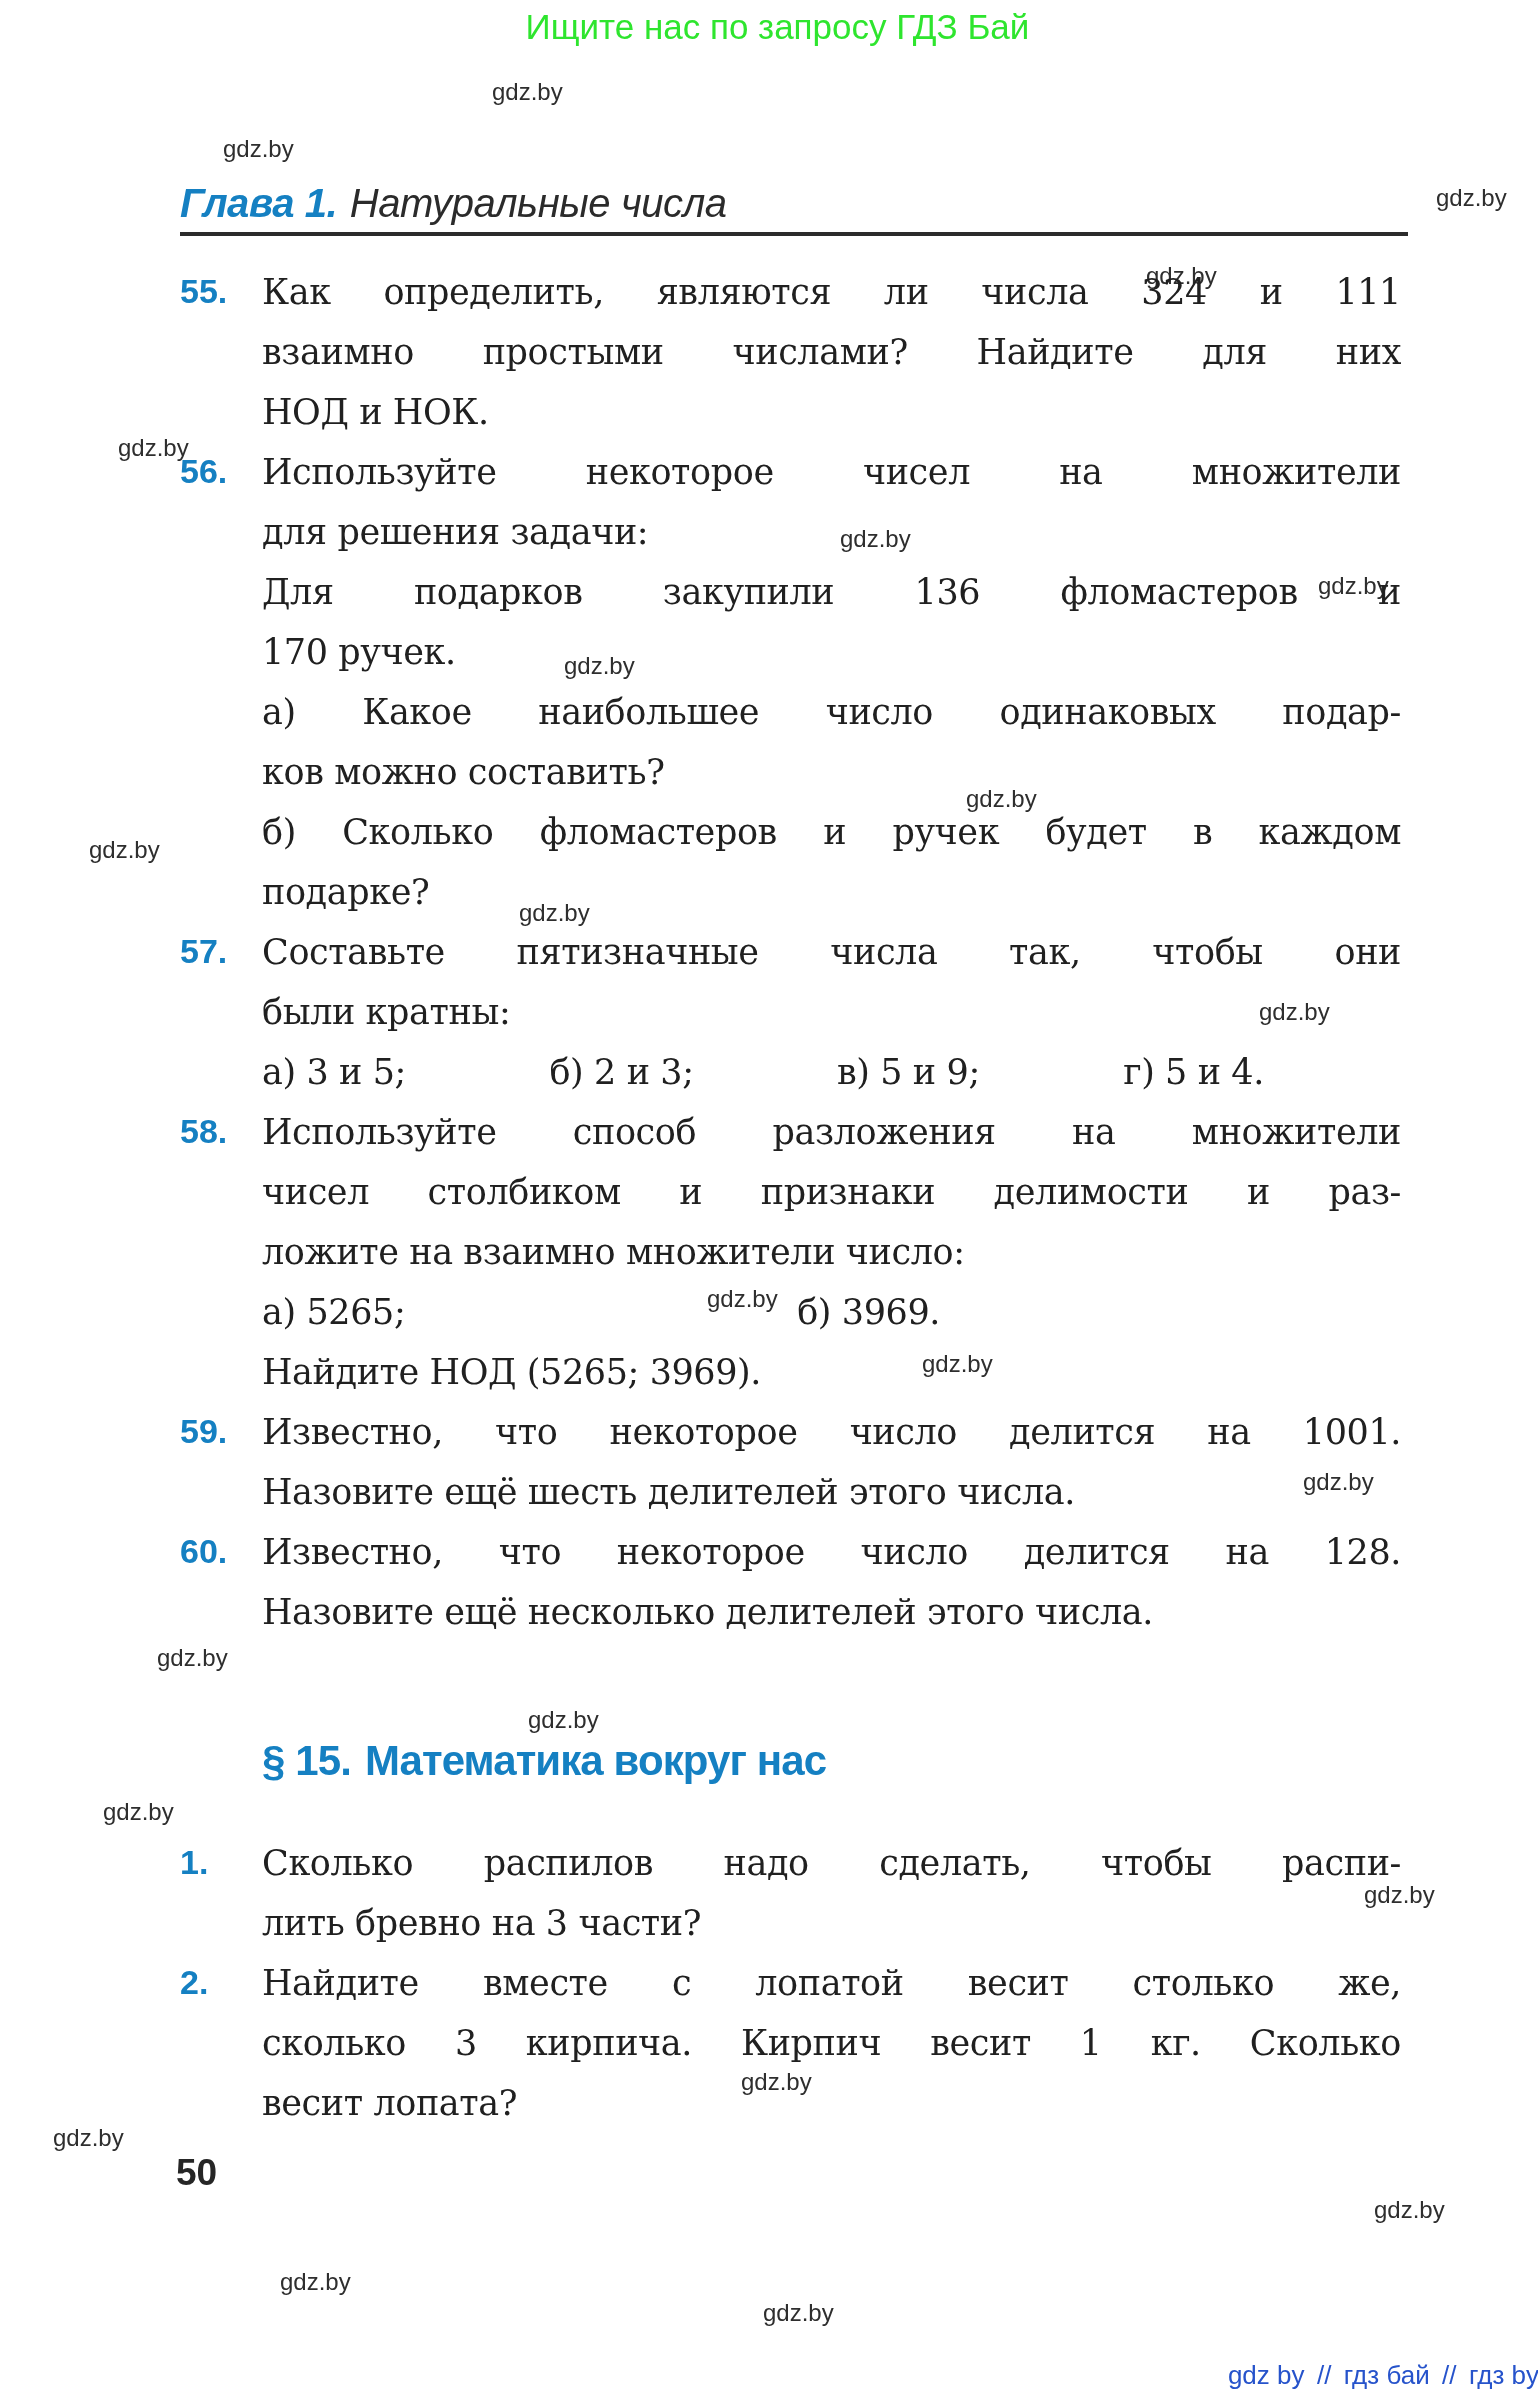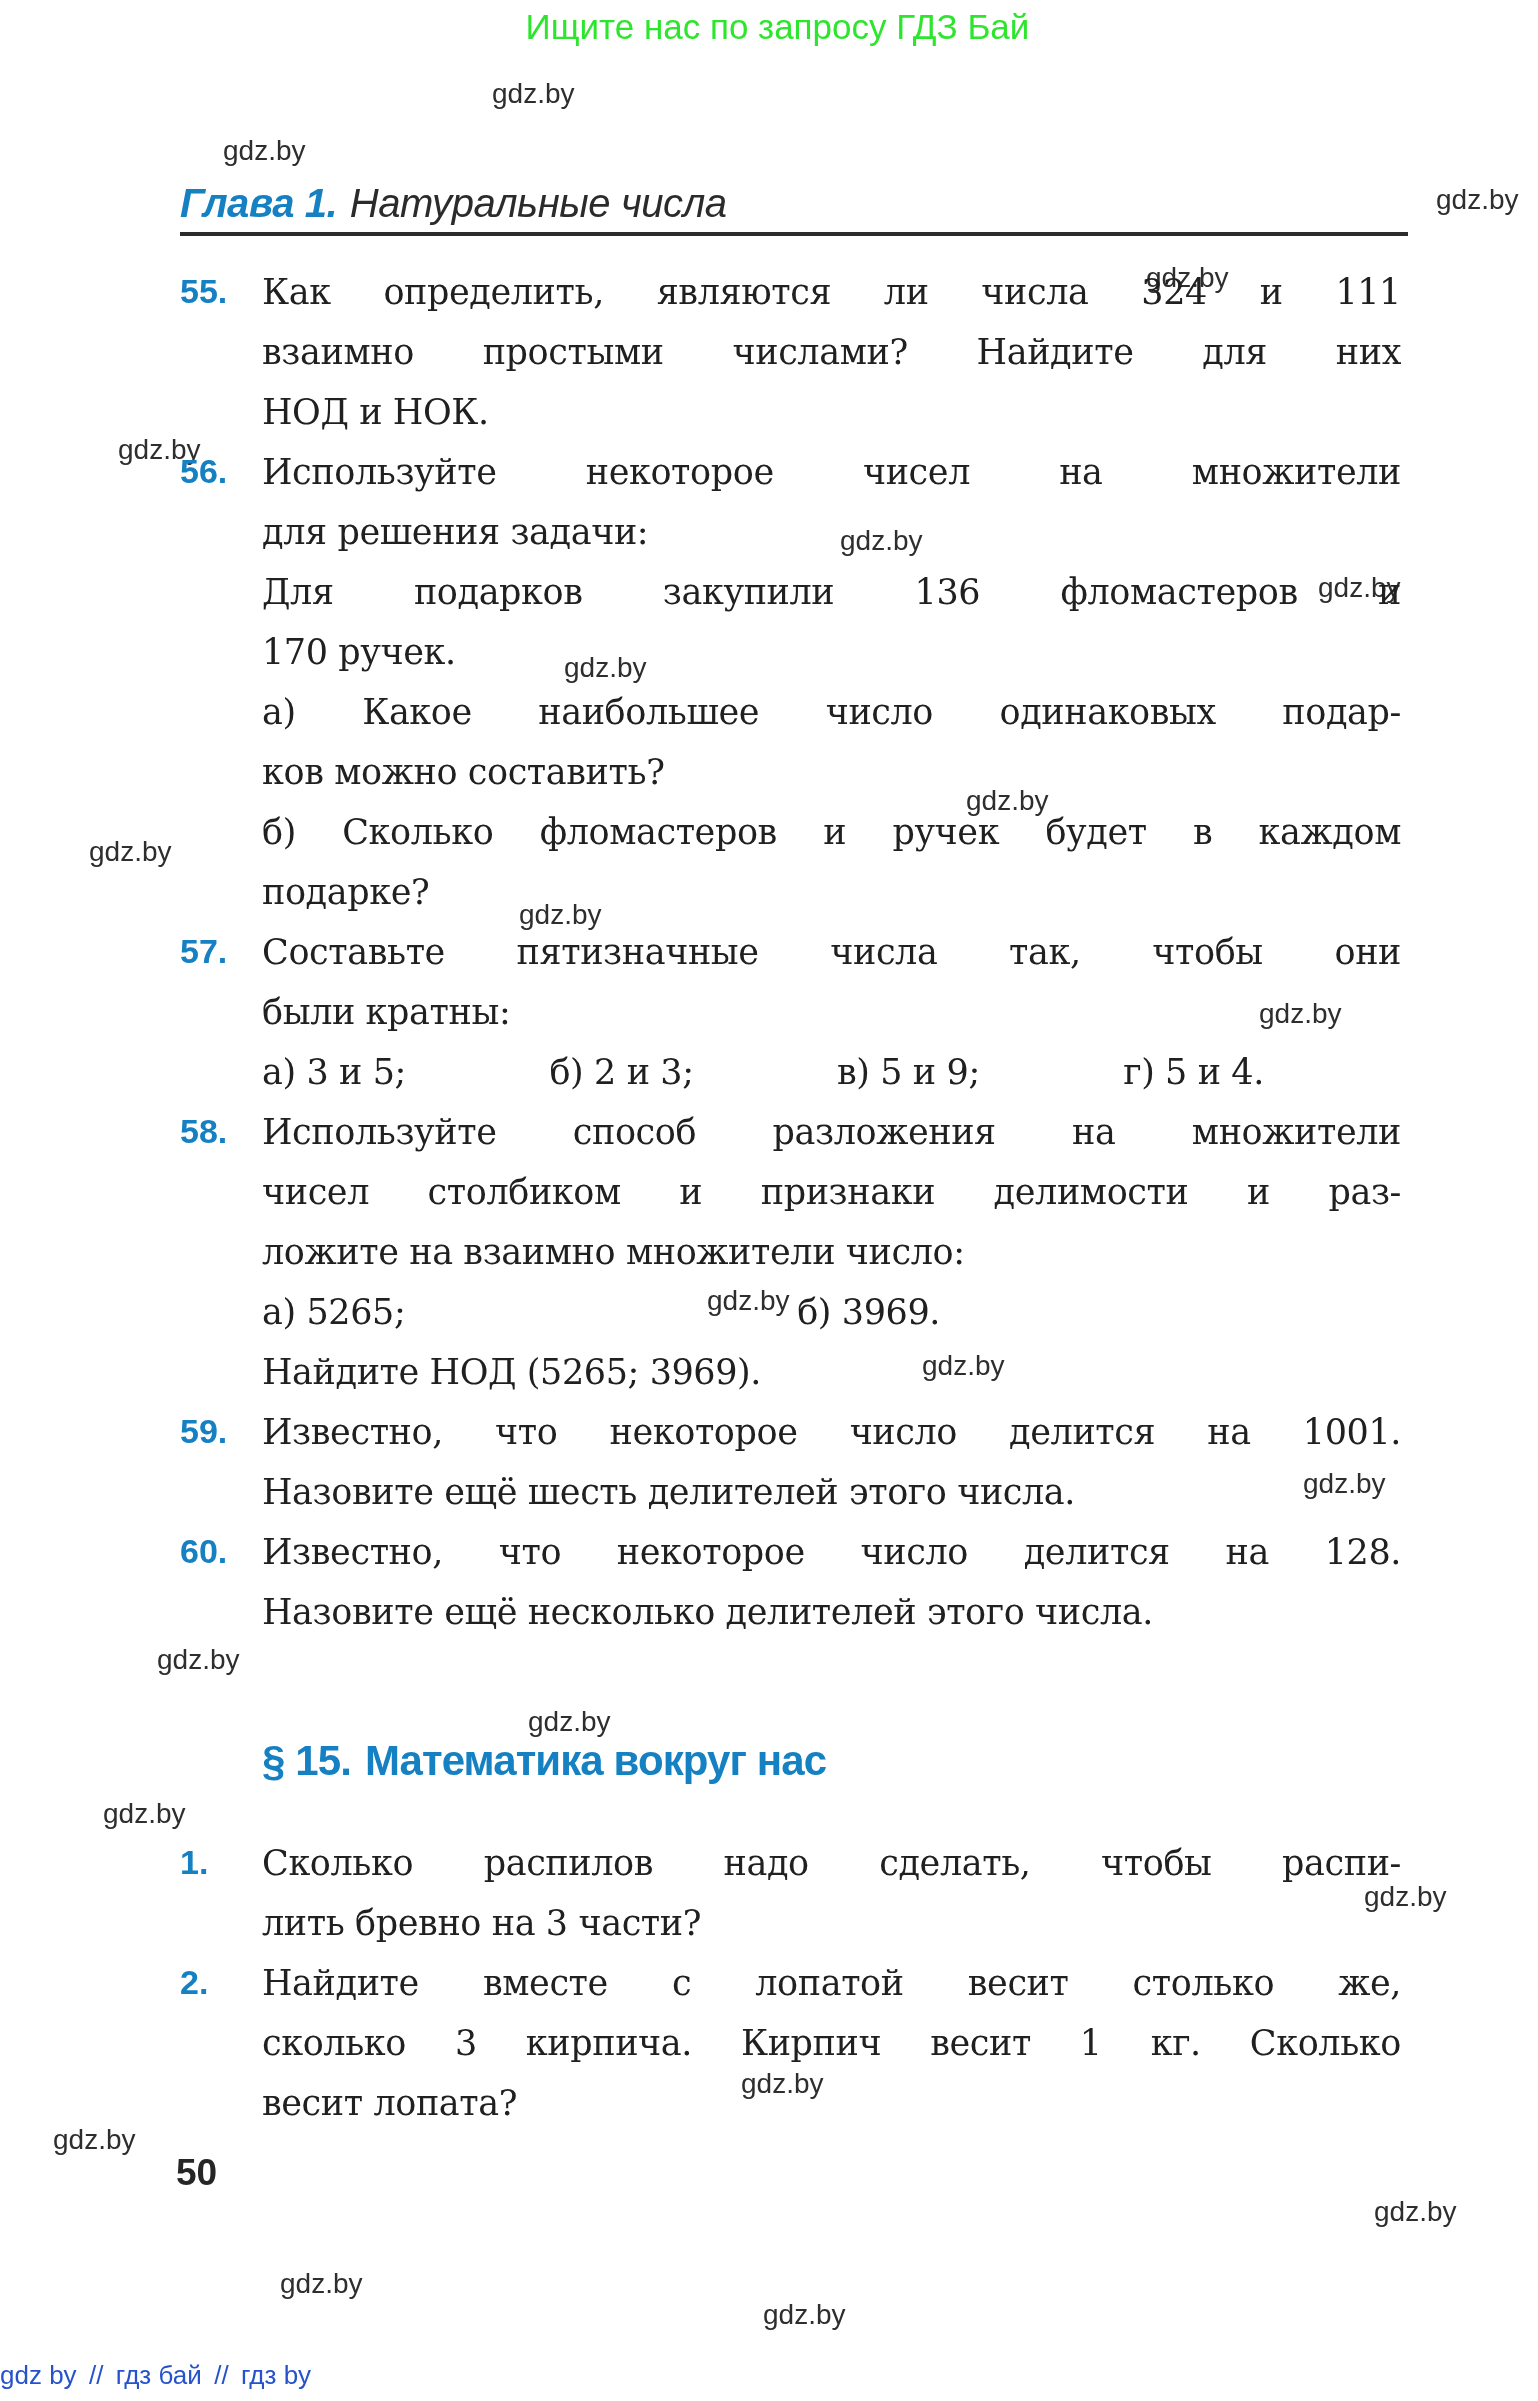--- a/index.html
+++ b/index.html
@@ -6,21 +6,21 @@
   body{width:1539px;height:2401px;position:relative;overflow:hidden;
        font-family:"DejaVu Serif",serif;color:var(--ink,#202020);}
   :root{
     --blue:#1580c2; --footer-blue:#2653cb; --green:#2ee52e;
     --ink:#202020; --wm:#2e2e2e; --rule:#2b2b2b;
   }
   
   .top-banner{position:absolute;top:7px;left:16px;right:0;text-align:center;
     font-family:"Liberation Sans",sans-serif;font-size:35px;color:var(--green);}
   
-  .wm{position:absolute;font-family:"Liberation Sans",sans-serif;font-size:28px;
+  .wm{position:absolute;font-family:"Liberation Sans",sans-serif;font-size:24px;
       color:var(--wm);white-space:nowrap;}
   
   .chapter{position:absolute;left:180px;top:181px;font-family:"Liberation Sans",sans-serif;
     font-style:italic;font-size:40px;letter-spacing:-0.4px;white-space:nowrap;}
   .chapter .label{color:var(--blue);font-weight:bold;margin-right:12.4px;}
   .chapter .title{color:#2b2b2b;}
   .rule{position:absolute;left:180px;top:232px;width:1228px;height:4.4px;background:var(--rule);}
   
   .col{position:absolute;left:262px;width:1139px;}
   #problems-main{top:262px;}
@@ -32,21 +32,21 @@
   .line.justify{white-space:normal;text-align:justify;text-align-last:justify;overflow:hidden;}
   .line.spread{display:flex;justify-content:space-between;text-align:center;}
   
   .section-heading{position:absolute;left:262px;top:1737px;font-family:"Liberation Sans",sans-serif;
     font-weight:bold;font-size:42px;letter-spacing:-0.9px;color:var(--blue);white-space:nowrap;}
   .section-heading .sep{margin-right:14px;}
   
   .page-number{position:absolute;left:176px;top:2152px;font-family:"Liberation Sans",sans-serif;
     font-weight:bold;font-size:37px;color:#262626;}
   
-  .footer{position:absolute;left:0;right:0;top:2360px;text-align:left;
+  .footer{position:absolute;left:0;right:0;top:2360px;text-align:right;
     font-family:"Liberation Sans",sans-serif;font-size:26px;color:var(--footer-blue);}
   .footer a{color:var(--footer-blue);text-decoration:none;}
   .footer .fsep{margin:0 12.4px;}
 </style>
 </head>
 <body>
 
 <div class="top-banner">Ищите нас по запросу ГДЗ Бай</div>
 
 <div id="watermarks">

